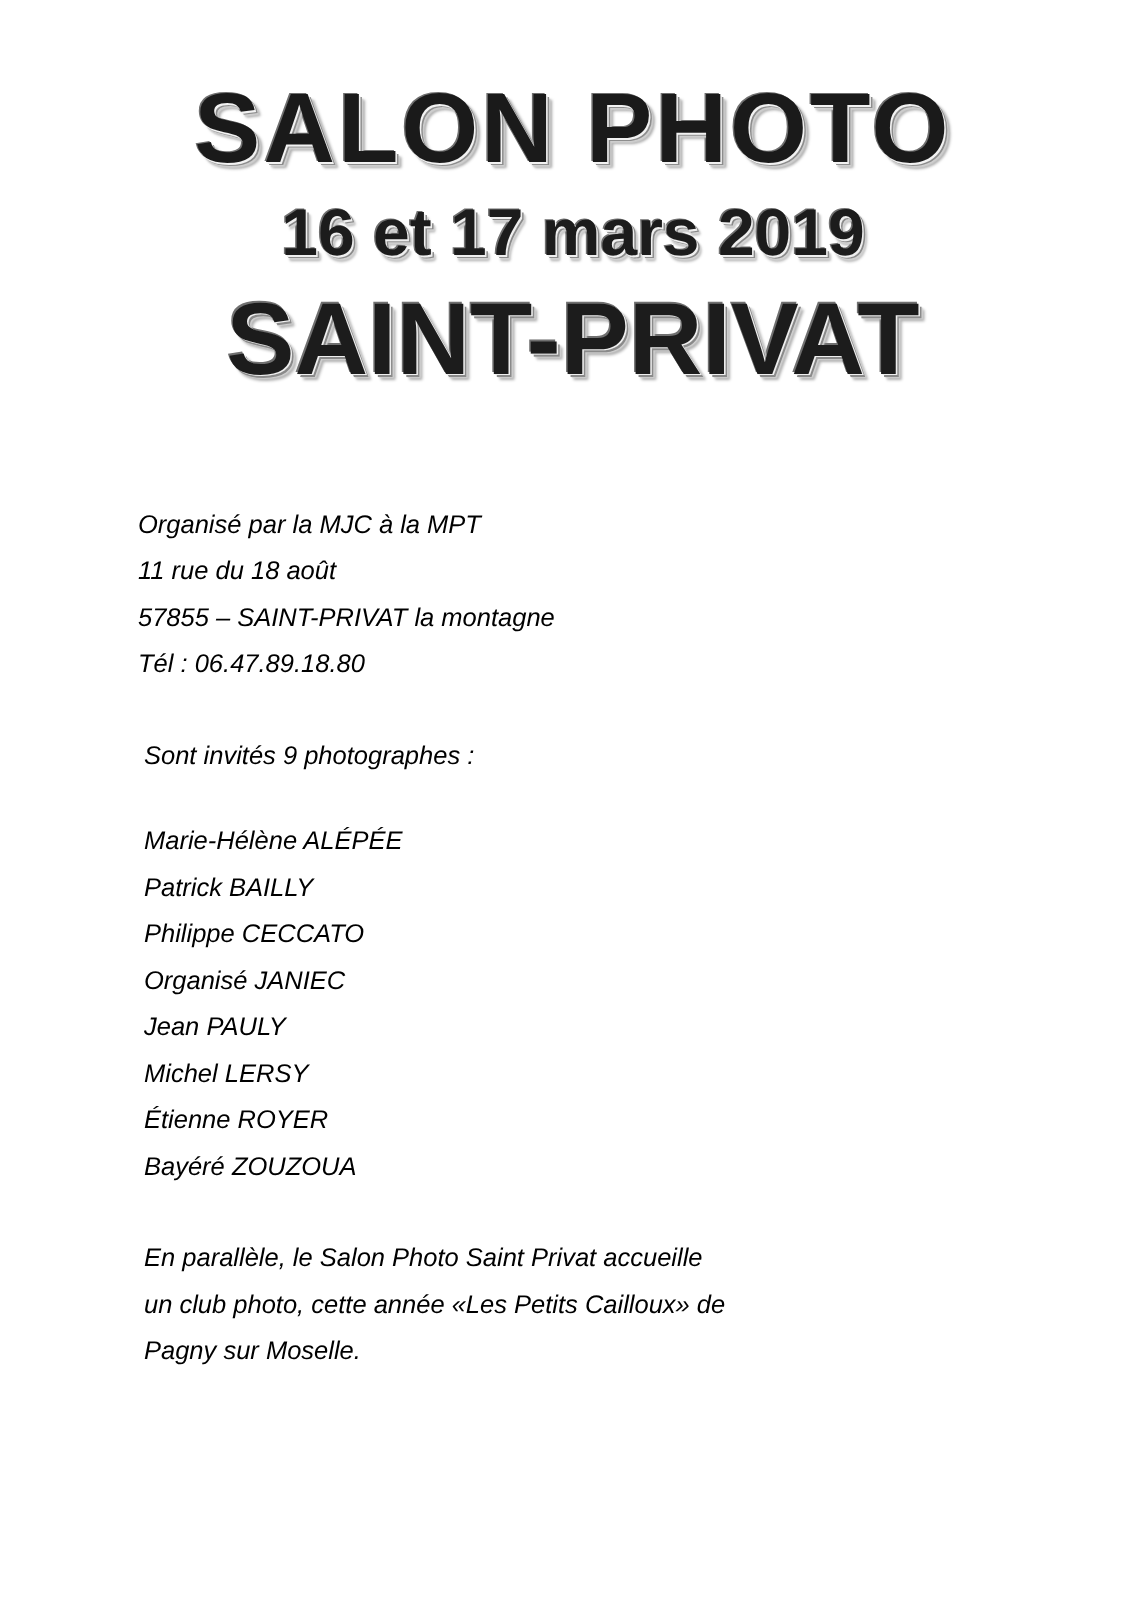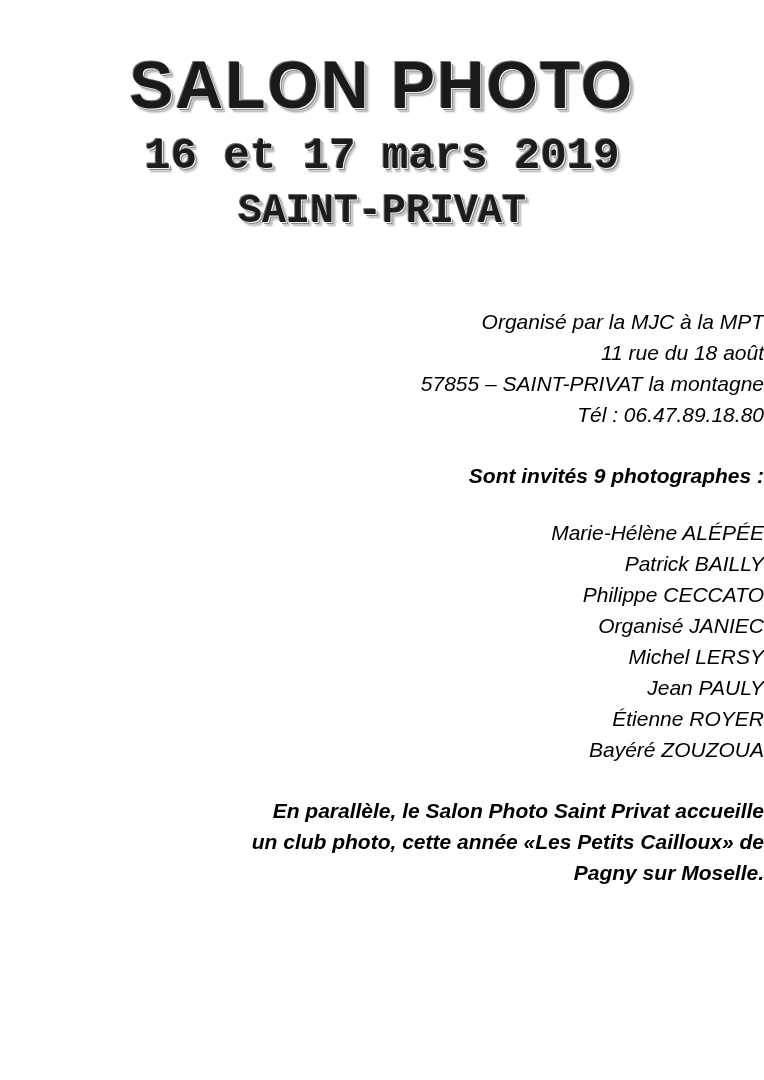--- a/index.html
+++ b/index.html
@@ -36,80 +36,79 @@
     color: #1a1a1a;
     text-shadow:
        1px 1px 0 #f2f2f2,
        2px 2px 0 #8d8d8d,
        3px 3px 1px #cfcfcf,
       -1px -1px 0 #6f6f6f,
        4px 4px 2px rgba(0,0,0,0.35);
     white-space: nowrap;
   }
   .subhead-date {
-    font-family: Liberation Mono, monospace;
+    font-family: Liberation Sans, sans-serif;
     font-weight: bold;
     font-size: 44px;
     line-height: 1.0;
     margin-top: 16px;
     letter-spacing: 0px;
     color: #1c1c1c;
     text-shadow:
        1px 1px 0 #efefef,
        2px 2px 0 #8a8a8a,
        3px 3px 1px #d2d2d2,
       -1px -1px 0 #707070,
        3px 4px 2px rgba(0,0,0,0.32);
     white-space: nowrap;
   }
   .subhead-place {
-    font-family: Liberation Mono, monospace;
+    font-family: Liberation Sans, sans-serif;
     font-weight: bold;
-    font-size: 40px;
+    font-size: 68px;
     line-height: 1.0;
     margin-top: 14px;
     letter-spacing: 0px;
     color: #1c1c1c;
     text-shadow:
        1px 1px 0 #efefef,
        2px 2px 0 #8a8a8a,
        3px 3px 1px #d2d2d2,
       -1px -1px 0 #707070,
        4px 4px 2px rgba(0,0,0,0.32);
     white-space: nowrap;
   }
 
   
   .body-block {
     margin: 0;
     padding: 0 0 0 92px;
     font-style: italic;
-    font-size: 21px;
+    font-size: 17px;
     line-height: 31px;
-    text-align: right;
   }
   .spacer-lg { height: 74px; }
   .spacer-md { height: 30px; }
   .spacer-sm { height: 26px; }
 
   .para-line { white-space: nowrap; }
   .names {
     list-style: none;
     margin: 0;
     padding: 0;
   }
   .names li {
     white-space: nowrap;
     padding-left: 4px;
   }
   .closing p {
     margin: 0;
     white-space: nowrap;
   }
-  .indent-1 { padding-left: 4px; font-weight: bold; }
+  .indent-1 { padding-left: 4px; }
 </style>
 </head>
 <body>
 
 <div class="page">
 
   <div class="title-block">
     <div class="headline">SALON PHOTO</div>
     <div class="subhead-date">16 et 17 mars  2019</div>
     <div class="subhead-place">SAINT-PRIVAT</div>
@@ -130,22 +129,22 @@
 
     <div class="para-line indent-1">Sont invités 9 photographes :</div>
 
     <div class="spacer-sm"></div>
 
     <ul class="names">
       <li>Marie-Hélène ALÉPÉE</li>
       <li>Patrick BAILLY</li>
       <li>Philippe CECCATO</li>
       <li>Organisé JANIEC</li>
+      <li>Jean PAULY</li>
       <li>Michel LERSY</li>
-      <li>Jean PAULY</li>
       <li>Étienne ROYER</li>
       <li>Bayéré ZOUZOUA</li>
     </ul>
 
     <div class="spacer-md"></div>
 
     <div class="closing indent-1">
       <p>En parallèle, le Salon Photo Saint Privat accueille</p>
       <p>un club photo, cette année «Les Petits Cailloux» de</p>
       <p>Pagny sur Moselle.</p>

